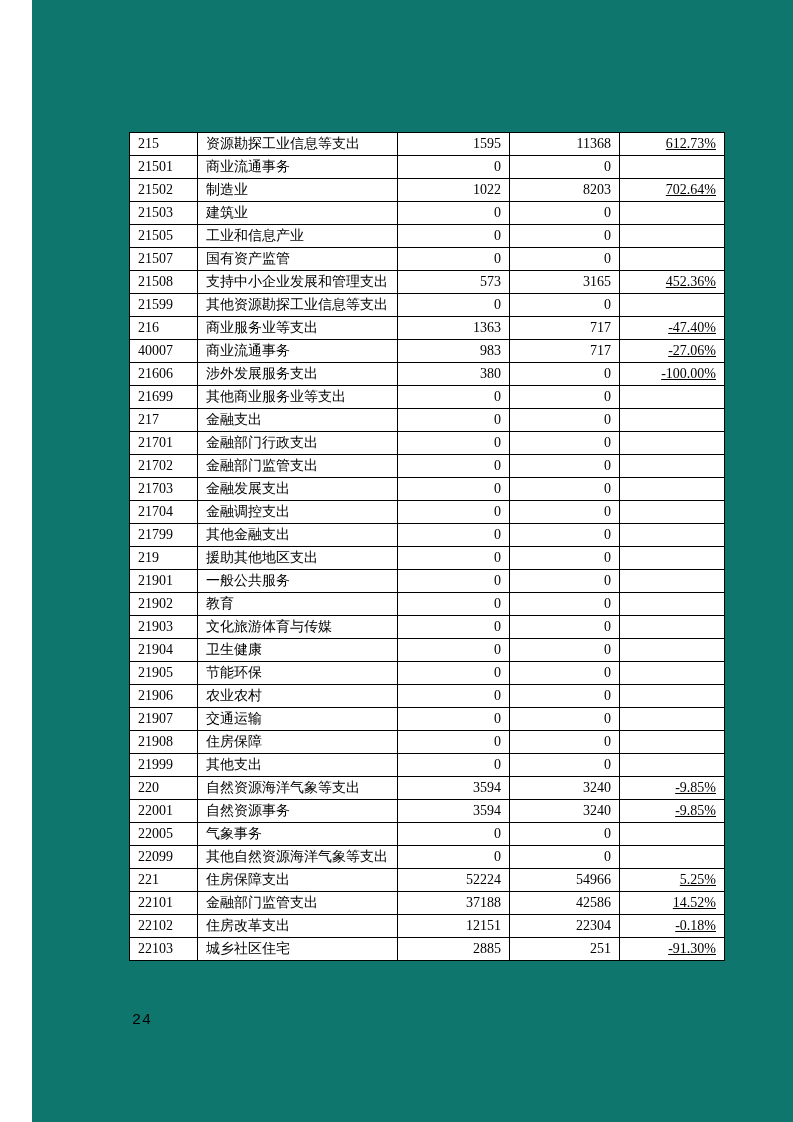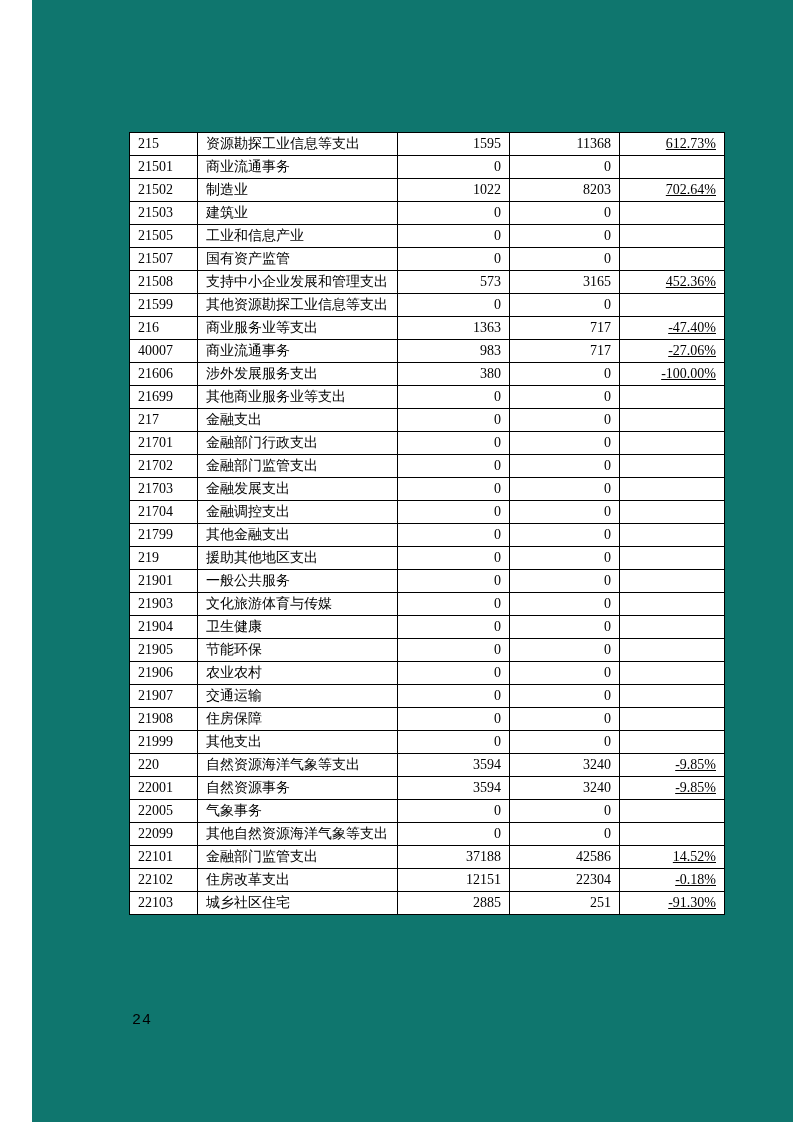--- a/index.html
+++ b/index.html
@@ -192,20 +192,27 @@
           <td class="col-pct"></td>
         </tr>
         <tr>
           <td class="col-code">21901</td>
           <td class="col-name">一般公共服务</td>
           <td class="col-num">0</td>
           <td class="col-num">0</td>
           <td class="col-pct"></td>
         </tr>
         <tr>
+          <td class="col-code">21902</td>
+          <td class="col-name">教育</td>
+          <td class="col-num">0</td>
+          <td class="col-num">0</td>
+          <td class="col-pct"></td>
+        </tr>
+        <tr>
           <td class="col-code">21903</td>
           <td class="col-name">文化旅游体育与传媒</td>
           <td class="col-num">0</td>
           <td class="col-num">0</td>
           <td class="col-pct"></td>
         </tr>
         <tr>
           <td class="col-code">21904</td>
           <td class="col-name">卫生健康</td>
           <td class="col-num">0</td>
@@ -269,20 +276,27 @@
           <td class="col-pct"></td>
         </tr>
         <tr>
           <td class="col-code">22099</td>
           <td class="col-name">其他自然资源海洋气象等支出</td>
           <td class="col-num">0</td>
           <td class="col-num">0</td>
           <td class="col-pct"></td>
         </tr>
         <tr>
+          <td class="col-code">221</td>
+          <td class="col-name">住房保障支出</td>
+          <td class="col-num">52224</td>
+          <td class="col-num">54966</td>
+          <td class="col-pct">5.25%</td>
+        </tr>
+        <tr>
           <td class="col-code">22101</td>
           <td class="col-name">金融部门监管支出</td>
           <td class="col-num">37188</td>
           <td class="col-num">42586</td>
           <td class="col-pct">14.52%</td>
         </tr>
         <tr>
           <td class="col-code">22102</td>
           <td class="col-name">住房改革支出</td>
           <td class="col-num">12151</td>

